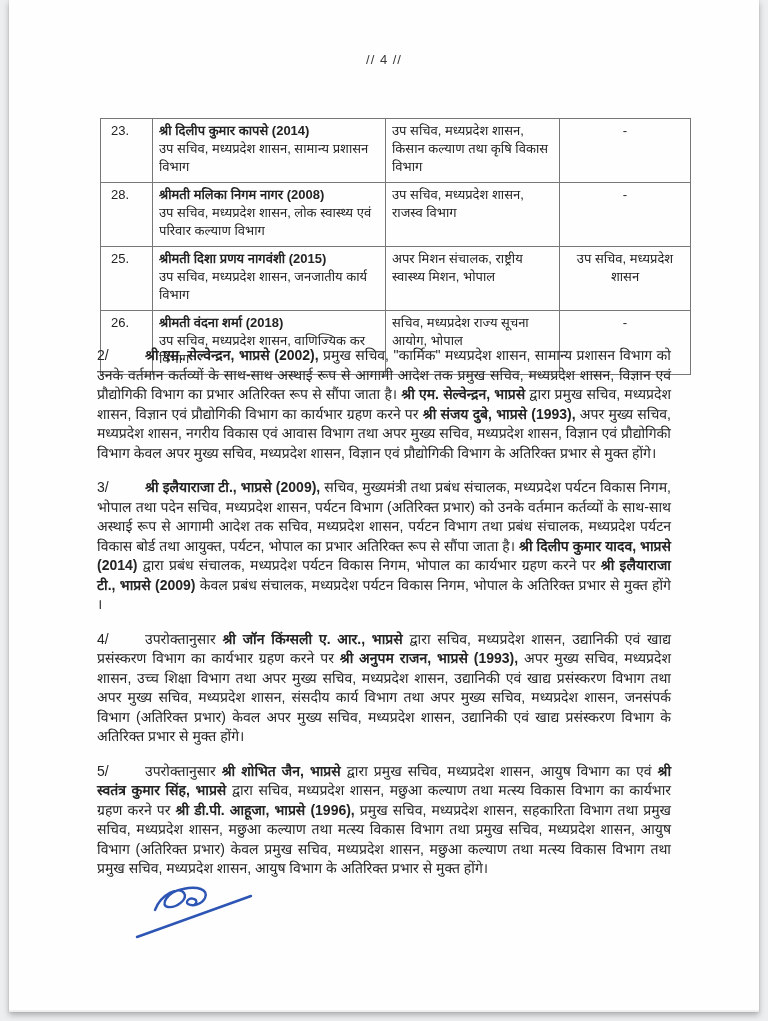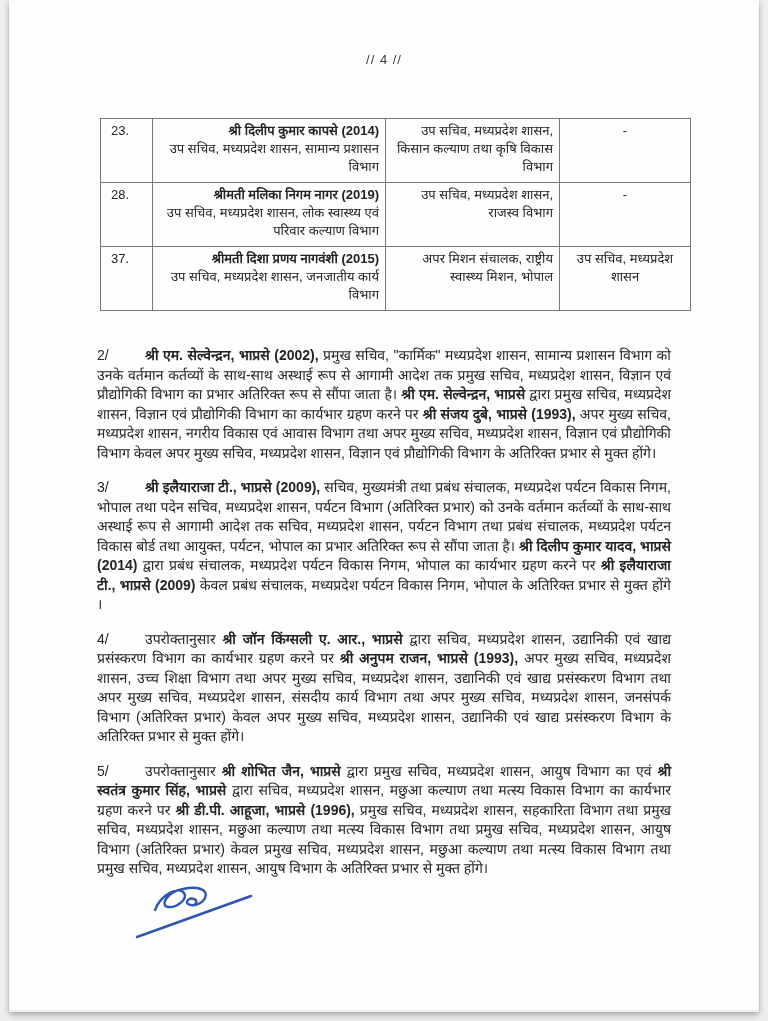--- a/index.html
+++ b/index.html
@@ -39,21 +39,20 @@
     border-collapse: collapse;
     table-layout: fixed;
     font-size: 13px;
     line-height: 18px;
     color: #232323;
   }
   .officers-table td {
     border: 1px solid #777;
     vertical-align: top;
     padding: 3px 6px 6px 6px;
-    text-align: right;
   }
   .officers-table .c-sn   { text-align: left; padding-left: 10px; }
   .officers-table .c-name { }
   .officers-table .c-new  { }
   .officers-table .c-remark { text-align: center; }
   .officer-name { font-weight: 700; }
   .paragraphs {
     position: absolute;
     top: 346px;
     left: 88px;
@@ -109,37 +108,46 @@
       <div class="officer-name">श्री दिलीप कुमार कापसे (2014)</div>
       <div class="officer-post">उप सचिव, मध्यप्रदेश शासन, सामान्य प्रशासन विभाग</div>
     </td>
     <td class="c-new">उप सचिव, मध्यप्रदेश शासन, किसान कल्याण तथा कृषि विकास विभाग</td>
     <td class="c-remark">-</td>
   </tr>
 
   <tr>
     <td class="c-sn">28.</td>
     <td class="c-name">
-      <div class="officer-name">श्रीमती मलिका निगम नागर (2019)</div>
+      <div class="officer-name">श्रीमती मलिका निगम नागर (2008)</div>
       <div class="officer-post">उप सचिव, मध्यप्रदेश शासन, लोक स्वास्थ्य एवं परिवार कल्याण विभाग</div>
     </td>
     <td class="c-new">उप सचिव, मध्यप्रदेश शासन, राजस्व विभाग</td>
     <td class="c-remark">-</td>
   </tr>
 
   <tr>
-    <td class="c-sn">37.</td>
+    <td class="c-sn">25.</td>
     <td class="c-name">
       <div class="officer-name">श्रीमती दिशा प्रणय नागवंशी (2015)</div>
       <div class="officer-post">उप सचिव, मध्यप्रदेश शासन, जनजातीय कार्य विभाग</div>
     </td>
     <td class="c-new">अपर मिशन संचालक, राष्ट्रीय स्वास्थ्य मिशन, भोपाल</td>
     <td class="c-remark">उप सचिव, मध्यप्रदेश शासन</td>
   </tr>
 
+  <tr>
+    <td class="c-sn">26.</td>
+    <td class="c-name">
+      <div class="officer-name">श्रीमती वंदना शर्मा (2018)</div>
+      <div class="officer-post">उप सचिव, मध्यप्रदेश शासन, वाणिज्यिक कर विभाग</div>
+    </td>
+    <td class="c-new">सचिव, मध्यप्रदेश राज्य सूचना आयोग, भोपाल</td>
+    <td class="c-remark">-</td>
+  </tr>
 </tbody>
   </table>
 
   <div class="paragraphs" id="paragraphs">
   <p class="para">
     <span class="para-num">2/</span><span class="para-text"><b>श्री एम. सेल्वेन्द्रन, भाप्रसे (2002),</b><span> प्रमुख सचिव, "कार्मिक" मध्यप्रदेश शासन, सामान्य प्रशासन विभाग को उनके वर्तमान कर्तव्यों के साथ-साथ अस्थाई रूप से आगामी आदेश तक प्रमुख सचिव, मध्यप्रदेश शासन, विज्ञान एवं प्रौद्योगिकी विभाग का प्रभार अतिरिक्त रूप से सौंपा जाता है। </span><b>श्री एम. सेल्वेन्द्रन, भाप्रसे</b><span> द्वारा प्रमुख सचिव, मध्यप्रदेश शासन, विज्ञान एवं प्रौद्योगिकी विभाग का कार्यभार ग्रहण करने पर </span><b>श्री संजय दुबे, भाप्रसे (1993),</b><span> अपर मुख्य सचिव, मध्यप्रदेश शासन, नगरीय विकास एवं आवास विभाग तथा अपर मुख्य सचिव, मध्यप्रदेश शासन, विज्ञान एवं प्रौद्योगिकी विभाग केवल अपर मुख्य सचिव, मध्यप्रदेश शासन, विज्ञान एवं प्रौद्योगिकी विभाग के अतिरिक्त प्रभार से मुक्त होंगे।</span></span>
   </p>
 
   <p class="para">
     <span class="para-num">3/</span><span class="para-text"><b>श्री इलैयाराजा टी., भाप्रसे (2009),</b><span> सचिव, मुख्यमंत्री तथा प्रबंध संचालक, मध्यप्रदेश पर्यटन विकास निगम, भोपाल तथा पदेन सचिव, मध्यप्रदेश शासन, पर्यटन विभाग (अतिरिक्त प्रभार) को उनके वर्तमान कर्तव्यों के साथ-साथ अस्थाई रूप से आगामी आदेश तक सचिव, मध्यप्रदेश शासन, पर्यटन विभाग तथा प्रबंध संचालक, मध्यप्रदेश पर्यटन विकास बोर्ड तथा आयुक्त, पर्यटन, भोपाल का प्रभार अतिरिक्त रूप से सौंपा जाता है। </span><b>श्री दिलीप कुमार यादव, भाप्रसे (2014)</b><span> द्वारा प्रबंध संचालक, मध्यप्रदेश पर्यटन विकास निगम, भोपाल का कार्यभार ग्रहण करने पर </span><b>श्री इलैयाराजा टी., भाप्रसे (2009)</b><span> केवल प्रबंध संचालक, मध्यप्रदेश पर्यटन विकास निगम, भोपाल के अतिरिक्त प्रभार से मुक्त होंगे ।</span></span>

